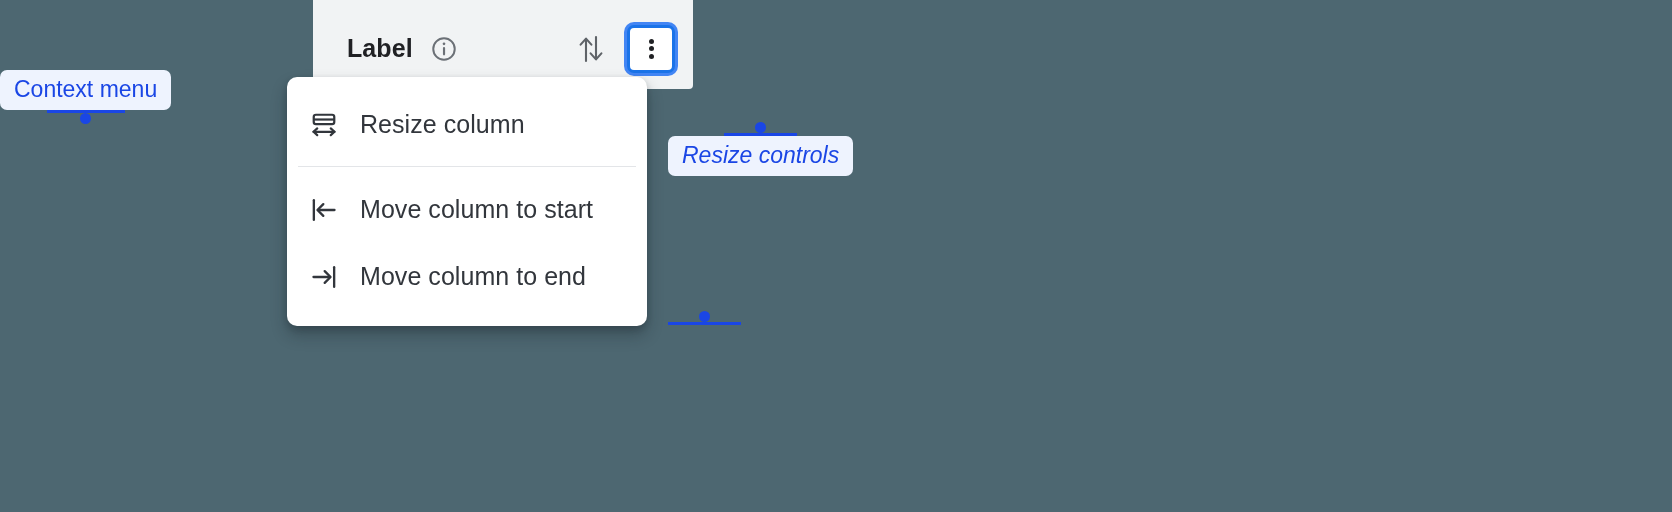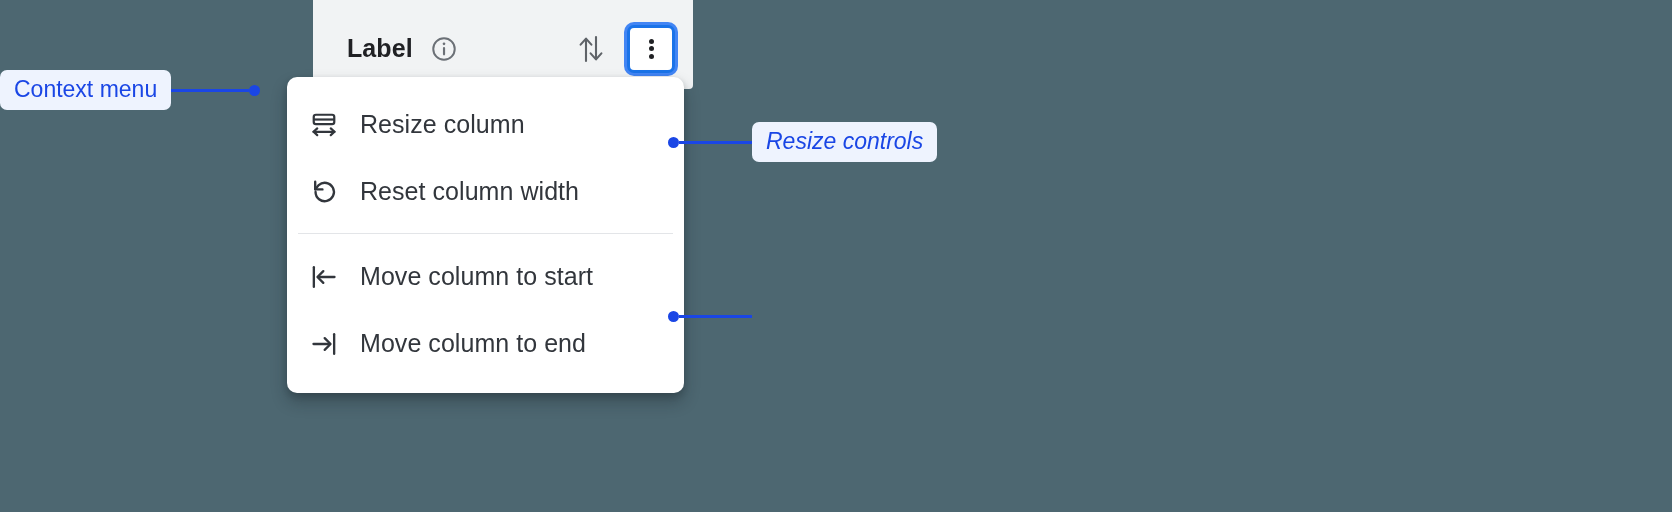--- a/index.html
+++ b/index.html
@@ -68,21 +68,21 @@
     border-radius: 50%;
     background: #202124;
     margin: 2.5px 0;
   }
 
   
   #context-menu {
     position: absolute;
     left: 287px;
     top: 77px;
-    width: 397px;
+    width: 360px;
     background: #ffffff;
     border-radius: 10px;
     box-shadow: 0 9px 16px rgba(20,28,34,0.30), 0 3px 6px rgba(20,28,34,0.20);
     padding: 14px 0 16px 0;
     box-sizing: border-box;
     z-index: 5;
   }
   .menu-item {
     display: flex;
     align-items: center;
@@ -112,20 +112,21 @@
     background: #e3e5e8;
     margin: 8px 11px 9px 11px;
   }
 
   
   .annotation {
     position: absolute;
     z-index: 20;
     display: flex;
     align-items: center;
+    flex-direction: column;
   }
   .anno-pill {
     background: #eef3fe;
     color: #1a46e5;
     font-size: 23px;
     border-radius: 7px;
     padding: 7px 14px 9px 14px;
     white-space: nowrap;
     line-height: 1.05;
   }
@@ -189,29 +190,20 @@
         <rect x="3.2" y="3.2" width="17.6" height="8.1" rx="1.9" stroke="#32363c" stroke-width="1.9"></rect>
         <path d="M3.2 7.3 H20.8" stroke="#32363c" stroke-width="1.9"></path>
         <path d="M3 17.8 H21" stroke="#32363c" stroke-width="1.9" stroke-linecap="round"></path>
         <path d="M6.2 14.9 L3 17.8 L6.2 20.7" stroke="#32363c" stroke-width="1.9" stroke-linecap="round" stroke-linejoin="round" fill="none"></path>
         <path d="M17.8 14.9 L21 17.8 L17.8 20.7" stroke="#32363c" stroke-width="1.9" stroke-linecap="round" stroke-linejoin="round" fill="none"></path>
       </svg>
     </span>
     <span class="menu-text">Resize column</span>
   </div>
 
-  <div class="menu-item">
-    <span class="menu-icon">
-      <svg width="29" height="29" viewBox="0 0 24 24" fill="none">
-        <path d="M4.6 12.4 a7.6 7.6 0 1 0 2.6 -5.7 L4.4 10.1" stroke="#32363c" stroke-width="1.95" stroke-linecap="round" fill="none"></path>
-        <path d="M4.3 3.9 L4.3 10.3 L10.3 10.3" stroke="#32363c" stroke-width="1.95" stroke-linecap="round" stroke-linejoin="round" fill="none"></path>
-      </svg>
-    </span>
-    <span class="menu-text">Reset column width</span>
-  </div>
 
   <div id="menu-divider"></div>
 
 
   <div class="menu-item">
     <span class="menu-icon">
       <svg width="28" height="28" viewBox="0 0 24 24" fill="none">
         <path d="M3.3 3.6 V20.4" stroke="#32363c" stroke-width="2" stroke-linecap="round"></path>
         <path d="M21 12 H7" stroke="#32363c" stroke-width="2" stroke-linecap="round"></path>
         <path d="M11.4 7 L6.4 12 L11.4 17" stroke="#32363c" stroke-width="2" stroke-linecap="round" stroke-linejoin="round" fill="none"></path>

